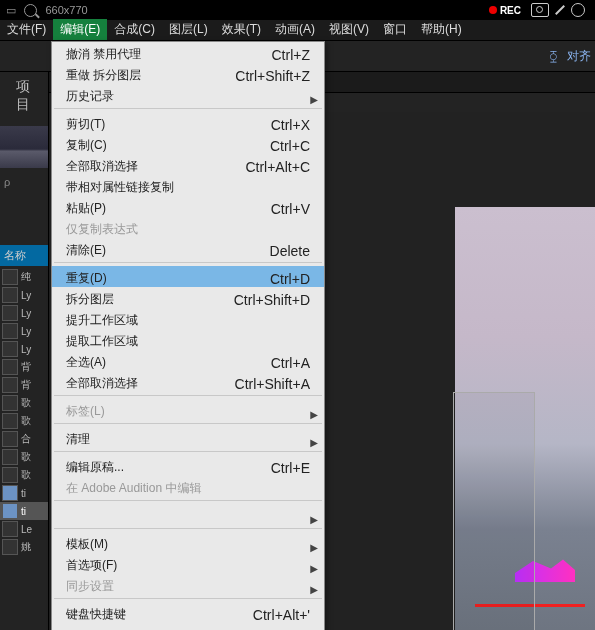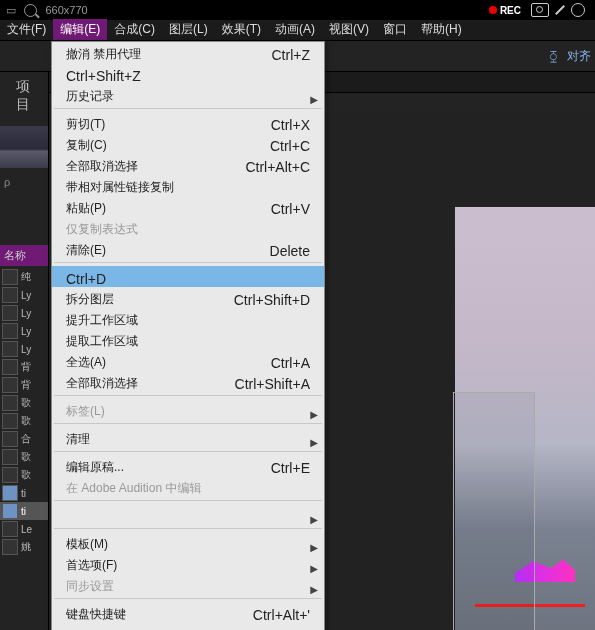--- a/index.html
+++ b/index.html
@@ -8,31 +8,31 @@
 .title-bar .search-icon::after{content:"";position:absolute;width:5px;height:1.5px;background:#999;right:-4px;bottom:-1px;transform:rotate(45deg)}
 .title-bar .spacer{flex:1}
 .rec-dot{width:8px;height:8px;background:#e00;border-radius:50%;margin-right:3px}
 .rec-txt{color:#fff;font-size:10px;font-weight:bold;margin-right:10px}
 .cam-icon{width:16px;height:12px;border:1.5px solid #ccc;border-radius:2px;position:relative;margin-right:10px}
 .cam-icon::before{content:"";position:absolute;width:5px;height:5px;border:1.5px solid #ccc;border-radius:50%;top:2px;left:4px}
 .pencil-icon{width:2px;height:12px;background:#ccc;transform:rotate(45deg);margin-right:10px}
 .gear-icon{width:12px;height:12px;border:1.5px solid #ccc;border-radius:50%;margin-right:4px;position:relative}
 .menu-bar{height:20px;background:#1b1b1b;border-bottom:1px solid #000;display:flex;align-items:flex-end;font-size:12px}
 .menu-item{padding:2px 7px;color:#ddd;cursor:default}
-.menu-item.active{background:#701a75;color:#fff}
+.menu-item.active{background:#15803d;color:#fff}
 .tool-bar{height:30px;background:#232323;border-bottom:1px solid #000;display:flex;align-items:center;padding:0 4px;gap:8px}
 .tool-bar .flex{flex:1}
 .snap{color:#8ab4f0;}
 .snap-ico{color:#8ab4f0;margin-right:2px}
 .body{display:flex;height:560px}
 .left-panel{width:48px;background:#232323;border-right:1px solid #000}
 .left-panel .prj{padding:6px 16px;font-size:14px;color:#bbb}
 .left-panel .thumb{width:100%;height:42px;background:linear-gradient(#3a3a4a 0%,#2a2a3a 55%,#5a5a6a 60%,#3a3a4a 100%);margin-top:6px}
 .left-panel .rho{display:inline-block;color:#888;margin:8px 0 0 4px;font-size:11px}
-.left-panel .head{background:#701a75;margin-top:56px;font-size:11px;padding:3px 4px}
+.left-panel .head{background:#0369a1;margin-top:56px;font-size:11px;padding:3px 4px}
 .asset-list{padding-top:2px}
 .asset{height:18px;display:flex;align-items:center;padding-left:2px;font-size:10px;color:#bbb;overflow:hidden;white-space:nowrap}
 .asset .sw{width:14px;height:14px;background:#333;margin-right:3px;border:1px solid #555;display:inline-block}
 .asset.sel{background:#555;color:#fff}
 .asset .sw.b{background:#6c93c4}
 .center{flex:1;position:relative;background:#232323;min-width:0}
 .comp-tabs{height:20px;display:flex;align-items:center;background:#1b1b1b;padding-left:4px;font-size:11px;border-bottom:1px solid #000}
 .comp-tabs .ico{color:#8ab4f0;margin-right:3px}
 .comp-tabs .tab1{color:#aaa;margin-right:6px}
 .comp-tabs .tab2{color:#8ab4f0}
@@ -185,20 +185,21 @@
 </div>
 
 <div class="watermark">G 网<span class="sub">.com</span></div>
 
 <div class="dropdown" id="dropdown">
     <div class="row">
       <span class="lbl">撤消 禁用代理</span>
       <span class="sc">Ctrl+Z</span>
     </div>
     <div class="row">
+      <span class="lbl">重做 拆分图层</span>
       <span class="sc">Ctrl+Shift+Z</span>
     </div>
     <div class="row">
       <span class="lbl">历史记录</span>
       <span class="arrow">▶</span>
     </div>
     <hr>
     <div class="row">
       <span class="lbl">剪切(T)</span>
       <span class="sc">Ctrl+X</span>
@@ -220,20 +221,21 @@
     </div>
     <div class="row disabled">
       <span class="lbl">仅复制表达式</span>
     </div>
     <div class="row">
       <span class="lbl">清除(E)</span>
       <span class="sc">Delete</span>
     </div>
     <hr>
     <div class="row highlight">
+      <span class="lbl">重复(D)</span>
       <span class="sc">Ctrl+D</span>
     </div>
     <div class="row">
       <span class="lbl">拆分图层</span>
       <span class="sc">Ctrl+Shift+D</span>
     </div>
     <div class="row">
       <span class="lbl">提升工作区域</span>
     </div>
     <div class="row">

